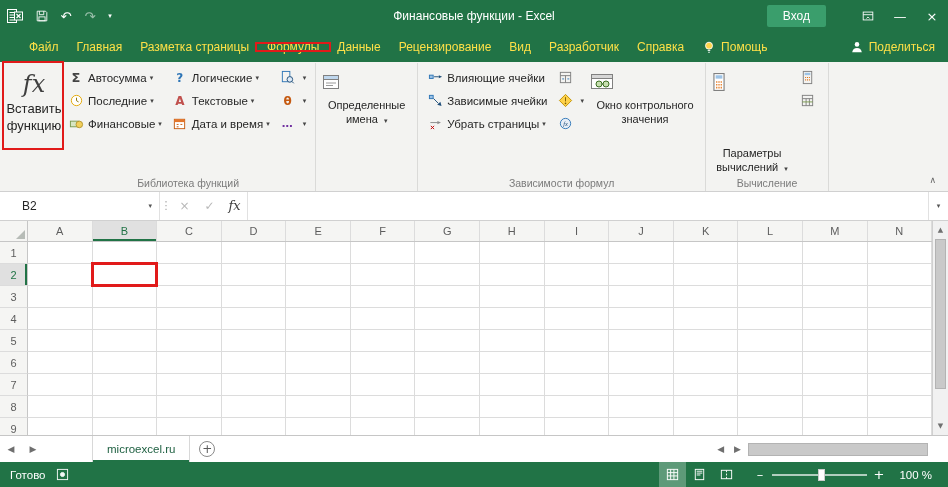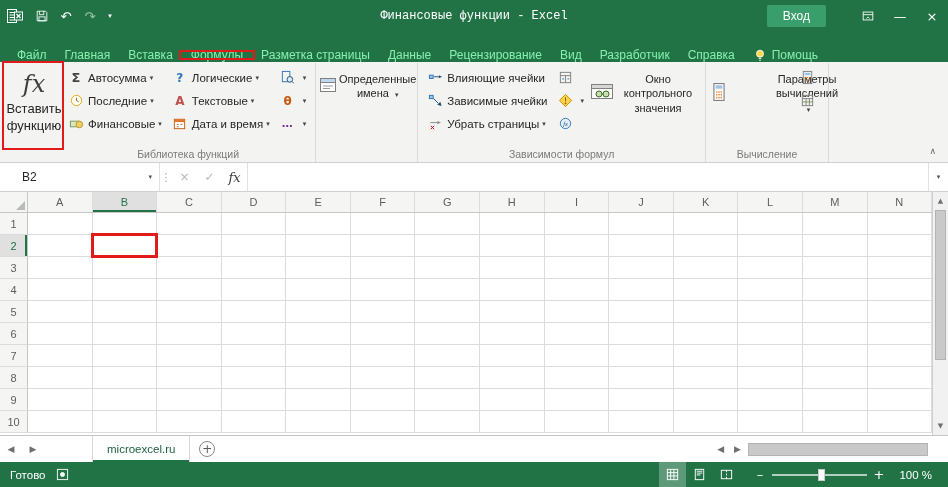--- a/index.html
+++ b/index.html
@@ -8,27 +8,27 @@
   body{ font-family:"Liberation Sans",sans-serif; background:#9a9a9a; }
   .glyph{ font-family:"DejaVu Sans",sans-serif; }
   .app{ width:948px; height:487px; display:flex; flex-direction:column; overflow:hidden; background:#fff; color:#262626; font-size:12px; position:relative; }
 
   
   .titlebar{ flex:0 0 32px; background:var(--green); display:flex; align-items:center; color:#fff; position:relative; }
   .app-icon{ width:30px; height:32px; display:flex; align-items:center; justify-content:center; }
   .qat-btn{ width:24px; height:32px; display:flex; align-items:center; justify-content:center; font-size:13px; color:#fff; }
   .qat-caret{ width:16px; font-size:7px; }
   .redo-dim{ opacity:.55; }
-  .title{ position:absolute; left:0; right:0; text-align:center; font-size:12px; pointer-events:none;font-family:Liberation Mono, monospace; }
+  .title{ position:absolute; left:0; right:0; text-align:center; font-size:12px; pointer-events:none; }
   .tb-right{ margin-left:auto; display:flex; align-items:center; height:32px; position:relative; z-index:2; }
   .signin{ background:#3a9e6c; border-radius:2px; padding:4px 16px; font-size:12px; margin-right:26px; }
   .win-btn{ width:32px; height:32px; display:flex; align-items:center; justify-content:center; font-size:13px; }
 
   
-  .tabbar{ flex:0 0 30px; background:var(--green); display:flex; align-items:flex-end; color:#86efac; padding-left:8px; }
+  .tabbar{ flex:0 0 30px; background:var(--green); display:flex; align-items:center; color:#fde047; padding-left:20px; }
   .rtab{ display:inline-flex; align-items:center; padding:0 9px; font-size:12px; position:relative; white-space:nowrap; }
   .ticon{ margin-right:5px; display:flex; }
   .share{ margin-left:auto; margin-right:4px; }
   .red-box{ position:absolute; border:2px solid var(--red); pointer-events:none; z-index:6; }
   .tab-red{ inset:2px -3px 2px -3px; }
 
   
   .ribbon{ flex:0 0 100px; background:#f3f3f1; border-bottom:1px solid #d0d0d0; display:flex; align-items:stretch; padding:1px 0 0 1px; position:relative; }
   .rgroup{ position:relative; display:flex; align-items:flex-start; padding:1px 4px 16px 4px; border-right:1px solid #dadad8; }
   .grp-label{ position:absolute; bottom:2px; left:0; right:0; text-align:center; font-size:10.5px; color:#7b7b7b; white-space:nowrap; }
@@ -39,21 +39,21 @@
   .fx-red{ inset:-3px -1px -4px -3px; }
   .lib-col{ display:flex; flex-direction:column; padding-top:2px; }
   .sbtn{ display:flex; align-items:center; height:23px; padding:0 5px; font-size:11.5px; white-space:nowrap; }
   .sbtn .ic{ width:16px; height:16px; display:flex; align-items:center; justify-content:center; margin-right:4px; flex:0 0 16px; }
   .caret{ font-size:7px; color:#444; margin-left:3px; }
   .sigma{ font-size:13px; font-weight:bold; color:#444; }
   .qmark{ color:#2e75b6; font-weight:bold; font-size:12px; }
   .aletter{ color:#c0504d; font-weight:bold; font-size:12px; }
   .theta{ color:#c55a11; font-weight:bold; font-size:12px; }
   .dots3{ color:#7030a0; font-weight:bold; font-size:11px; letter-spacing:1px; }
-  .bigbtn{ display:flex; flex-direction:row; align-items:center; text-align:center; font-size:11px; line-height:1.3; padding-top:5px; }
+  .bigbtn{ display:flex; flex-direction:column; text-align:center; font-size:11px; line-height:1.3; padding-top:5px; }
   .bic{ height:26px; display:flex; align-items:center; }
   .bb-label{ margin-top:3px; }
   .grp-names{ width:102px; justify-content:center; }
   .watch{ width:112px; }
   .grp-calc .bigbtn{ width:84px;gap:48px; }
   .ribbon-fill{ flex:1; position:relative; }
   .collapse{ position:absolute; right:12px; bottom:6px; font-size:9px; color:#666; }
 
   
   .formulabar{ flex:0 0 29px; display:flex; align-items:stretch; background:#fff; border-bottom:1px solid #d0d0d0;padding-left:12px; }
@@ -148,29 +148,26 @@
   </div>
 
   <div class="tabbar">
     <div class="rtab">
         <span>Файл</span>
       </div>
     <div class="rtab">
         <span>Главная</span>
       </div>
     <div class="rtab">
-        <span>Вставка</span>
+        <span>Разметка страницы</span>
       </div>
     <div class="rtab">
       <span>Формулы</span>
       <div class="red-box tab-red"></div>
     </div>
-    <div class="rtab">
-        <span>Разметка страницы</span>
-      </div>
     <div class="rtab">
         <span>Данные</span>
       </div>
     <div class="rtab">
         <span>Рецензирование</span>
       </div>
     <div class="rtab">
         <span>Вид</span>
       </div>
     <div class="rtab">
@@ -180,20 +177,29 @@
         <span>Справка</span>
       </div>
     <div class="rtab">
       <span class="ticon">
           <svg width="14" height="14" viewBox="0 0 16 16">
             <circle cx="8" cy="6.5" r="4" fill="#ffd54a" stroke="#fff"></circle>
             <path d="M6.5 12h3M7 14h2" stroke="#fff" fill="none"></path>
           </svg>
         </span>
       <span>Помощь</span>
+    </div>
+    <div class="rtab share">
+      <span class="ticon">
+          <svg width="14" height="14" viewBox="0 0 16 16" fill="#fff">
+            <circle cx="8" cy="5" r="2.6"></circle>
+            <path d="M2.5 14c.5-3.5 2.5-5 5.5-5s5 1.5 5.5 5z"></path>
+          </svg>
+        </span>
+      <span>Поделиться</span>
     </div>
   </div>
 
   <div class="ribbon">
 
     <div class="rgroup">
       <div class="fxbtn">
         <span class="fx-glyph">fx</span>
         <span class="fx-label">Вставить функцию</span>
         <div class="red-box fx-red"></div>

